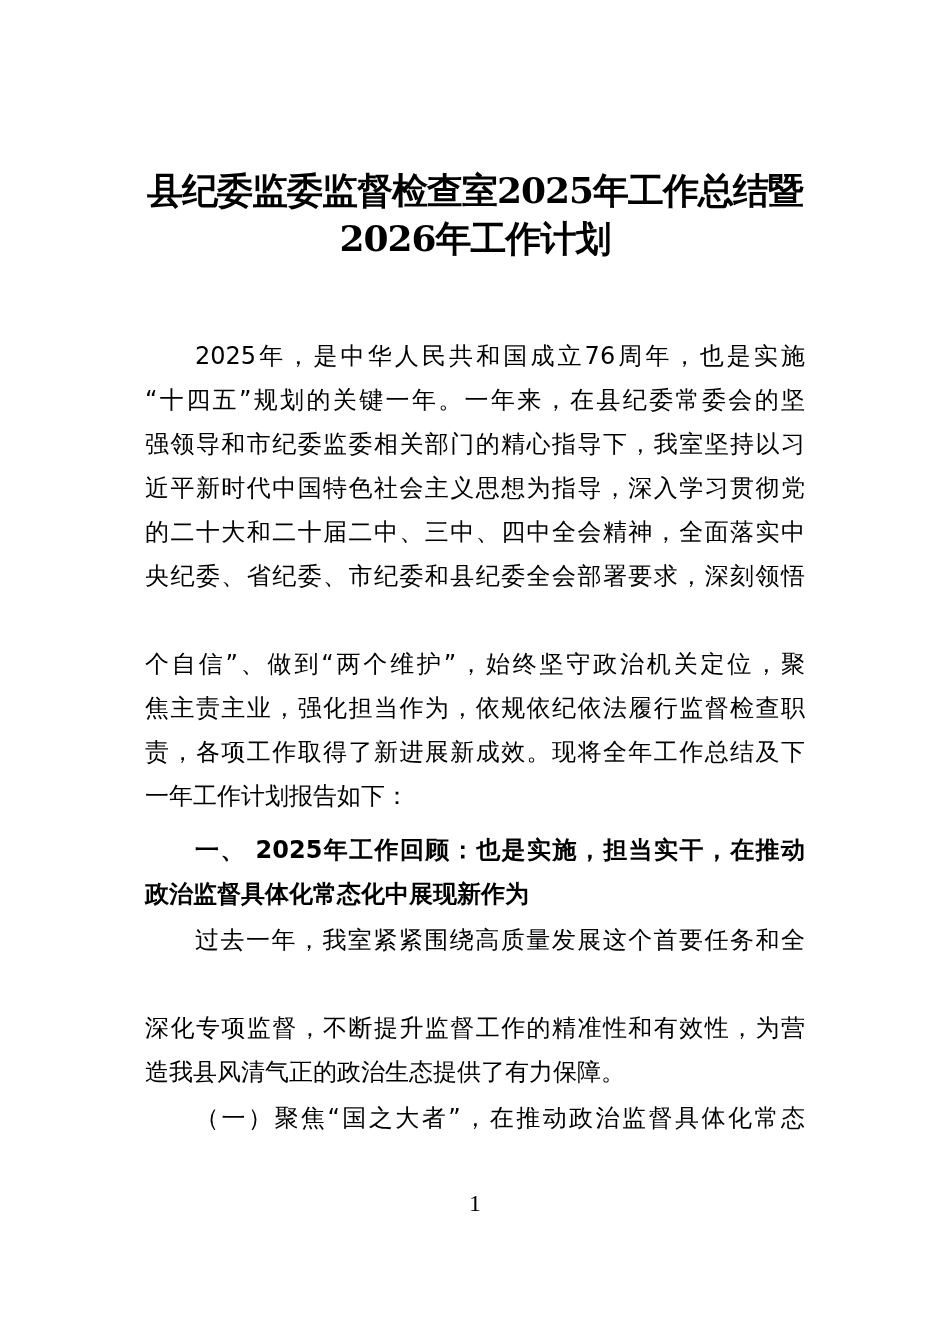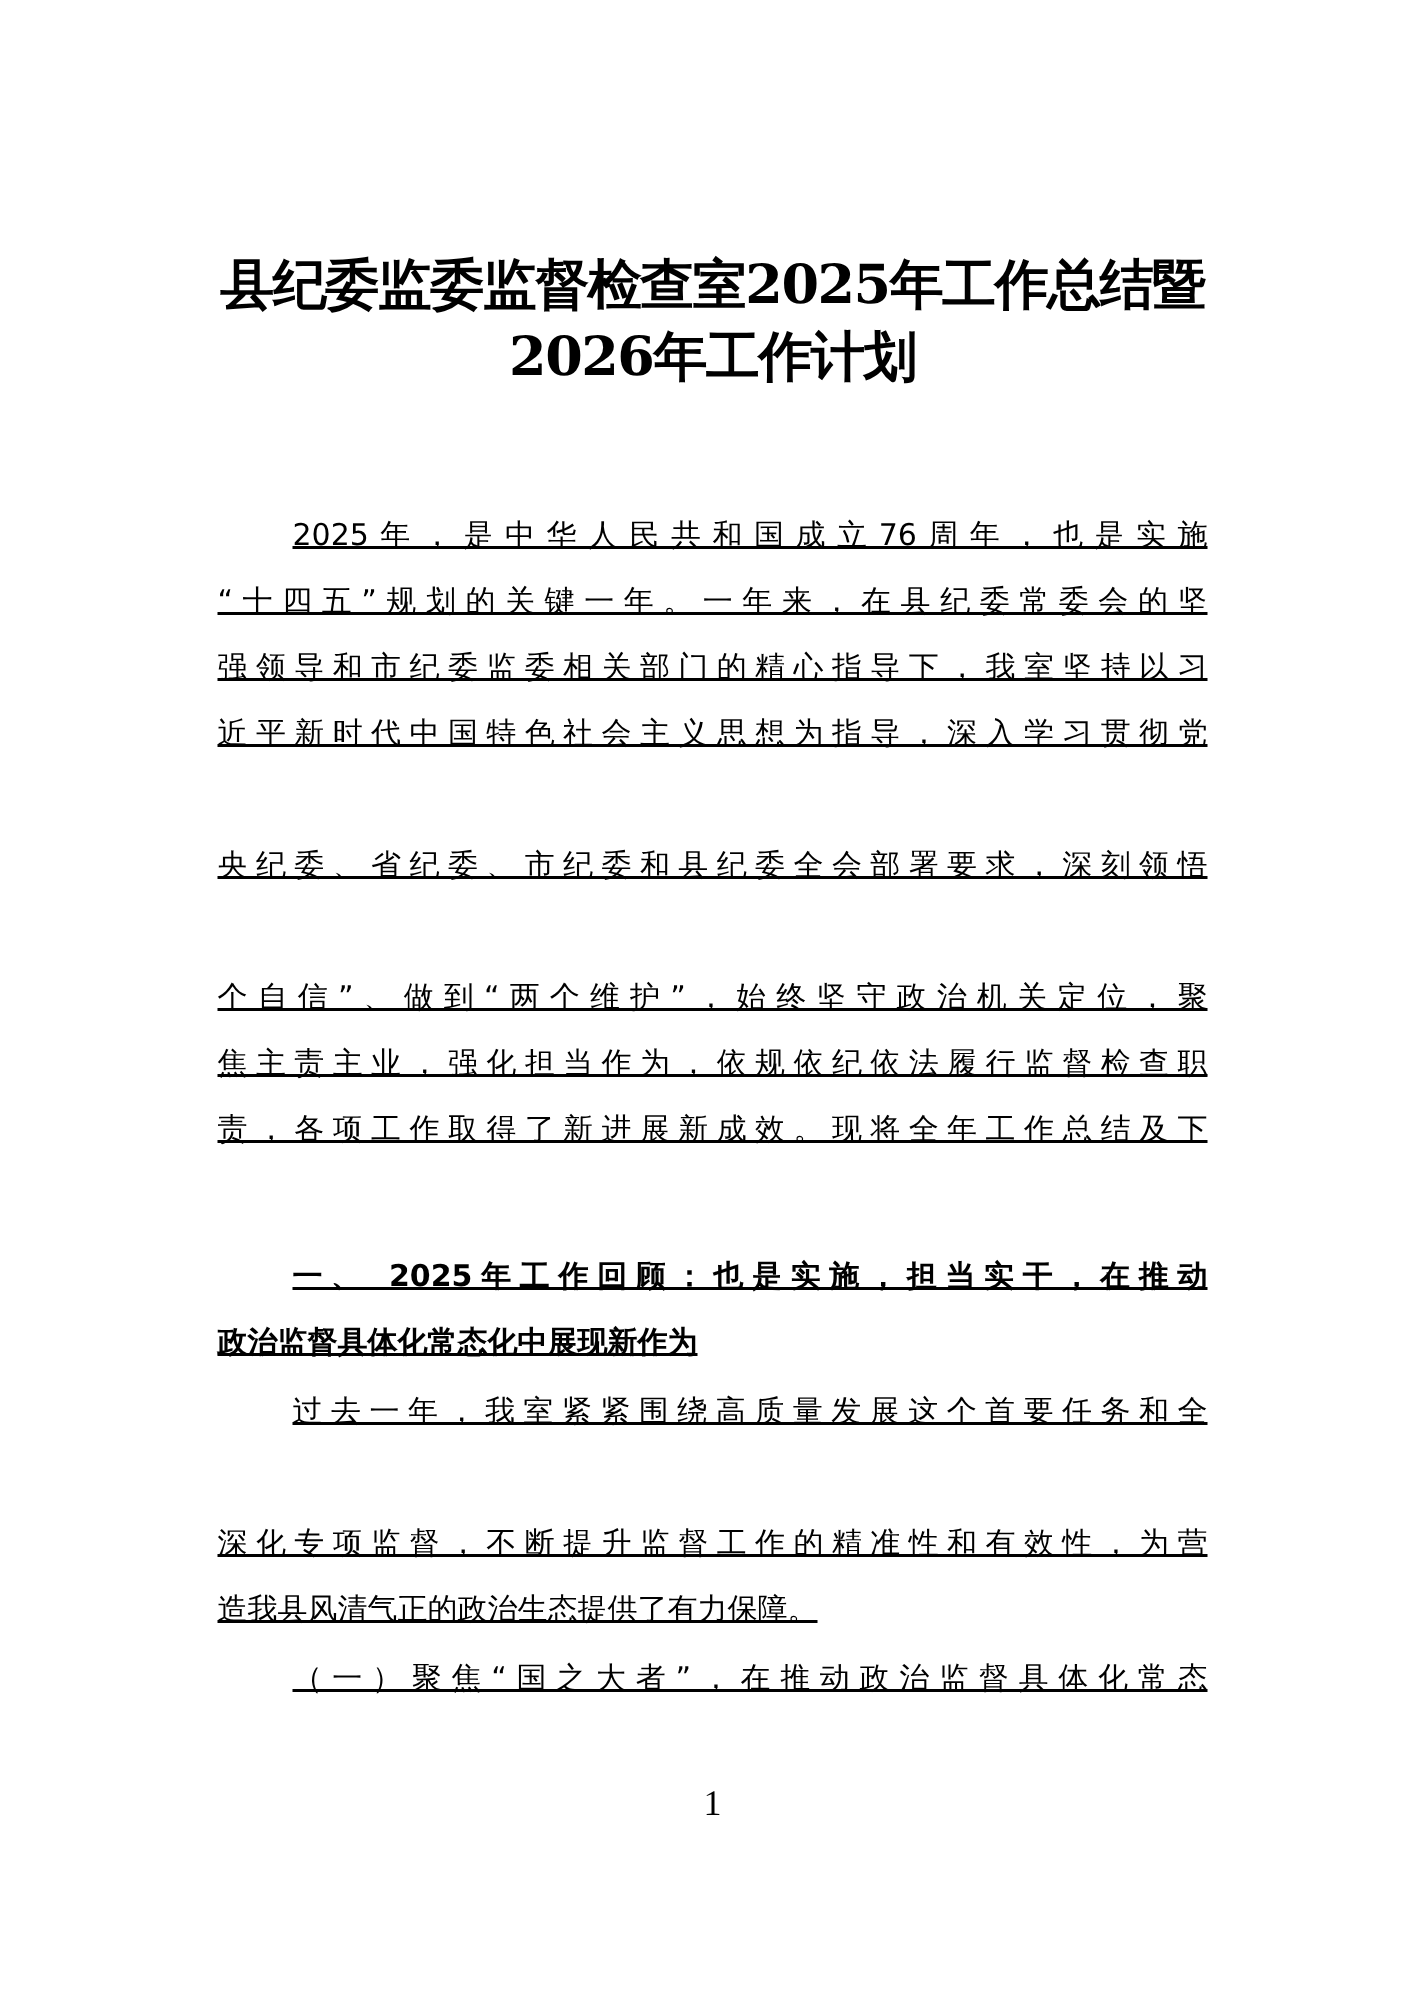--- a/index.html
+++ b/index.html
@@ -3,44 +3,46 @@
   <meta charset="utf-8">
   <style>
     html, body { margin: 0; padding: 0; background: #ffffff; }
     body { width: 950px; height: 1344px; position: relative; overflow: hidden; color: #000; }
     .page { position: absolute; left: 0; top: 0; width: 950px; height: 1344px; background: #fff; }
     .title { position: absolute; left: 145px; width: 660px; text-align: center;
              font-family: "DejaVu Serif", "Liberation Serif", serif; font-weight: bold;
              font-size: 36px; line-height: 40px; white-space: nowrap; letter-spacing: -1px; }
     .line { position: absolute; left: 145px; width: 660px; height: 40px;
             font-family: "DejaVu Sans", "Liberation Sans", sans-serif;
-            font-size: 20px; line-height: 40px; white-space: nowrap;
-            text-align: justify; text-align-last: justify; text-decoration: underline; }
+            font-size: 24px; line-height: 40px; white-space: nowrap;
+            text-align: justify; text-align-last: justify; }
     .line.last { text-align-last: left; }
     .line.indent { left: 195px; width: 610px; }
     .line.bold { font-weight: bold; }
     .pagenum { position: absolute; left: 0; width: 950px; top: 1188px; text-align: center;
                font-family: "Liberation Serif", "DejaVu Serif", serif; font-size: 24px; line-height: 30px; }
   </style>
 </head>
 <body>
 
 <div class="page">
 
   <div class="title" style="top:170px">县纪委监委监督检查室2025年工作总结暨</div>
   <div class="title" style="top:218px">2026年工作计划</div>
 
   <div class="line indent" style="top:336px">2025年，是中华人民共和国成立76周年，也是实施</div>
   <div class="line" style="top:380px">“十四五”规划的关键一年。一年来，在县纪委常委会的坚</div>
   <div class="line" style="top:424px">强领导和市纪委监委相关部门的精心指导下，我室坚持以习</div>
   <div class="line" style="top:468px">近平新时代中国特色社会主义思想为指导，深入学习贯彻党</div>
+  <div class="line" style="top:512px">的二十大和二十届二中、三中、四中全会精神，全面落实中</div>
   <div class="line" style="top:556px">央纪委、省纪委、市纪委和县纪委全会部署要求，深刻领悟</div>
   <div class="line" style="top:644px">个自信”、做到“两个维护”，始终坚守政治机关定位，聚</div>
   <div class="line" style="top:688px">焦主责主业，强化担当作为，依规依纪依法履行监督检查职</div>
   <div class="line" style="top:732px">责，各项工作取得了新进展新成效。现将全年工作总结及下</div>
+  <div class="line last" style="top:776px">一年工作计划报告如下：</div>
 
   <div class="line indent bold" style="top:830px">一、 2025年工作回顾：也是实施，担当实干，在推动</div>
   <div class="line bold last" style="top:874px">政治监督具体化常态化中展现新作为</div>
 
   <div class="line indent" style="top:920px">过去一年，我室紧紧围绕高质量发展这个首要任务和全</div>
   <div class="line" style="top:1008px">深化专项监督，不断提升监督工作的精准性和有效性，为营</div>
   <div class="line last" style="top:1052px">造我县风清气正的政治生态提供了有力保障。</div>
 
   <div class="line indent" style="top:1098px">（一）聚焦“国之大者”，在推动政治监督具体化常态</div>
 

